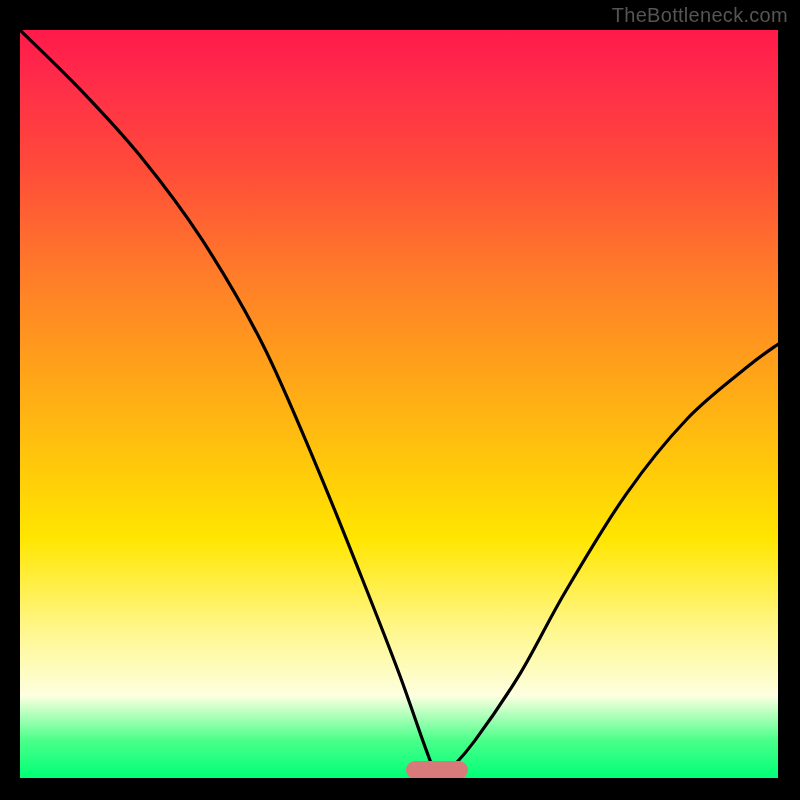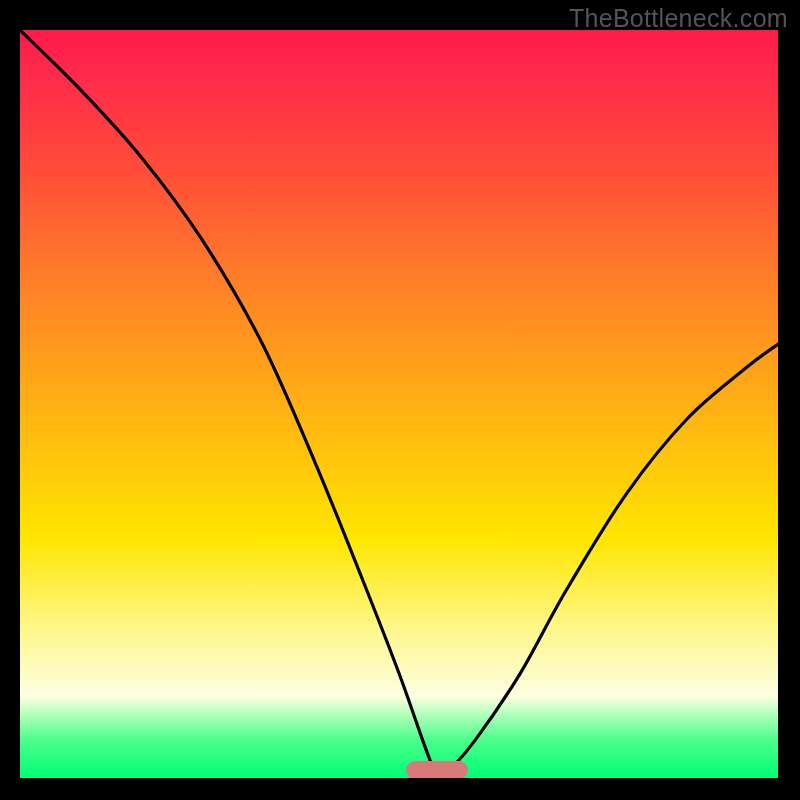--- a/index.html
+++ b/index.html
@@ -15,21 +15,21 @@
     position: relative;
     width: 800px;
     height: 800px;
     background: #000;
   }
   .watermark {
     position: absolute;
     top: 4px;
     right: 12px;
     color: #555555;
-    font-size: 25px;
+    font-size: 20px;
     font-weight: 400;
     letter-spacing: 0.3px;
     z-index: 10;
   }
   .plot-area {
     position: absolute;
     left: 20px;
     top: 30px;
     width: 758px;
     height: 748px;

